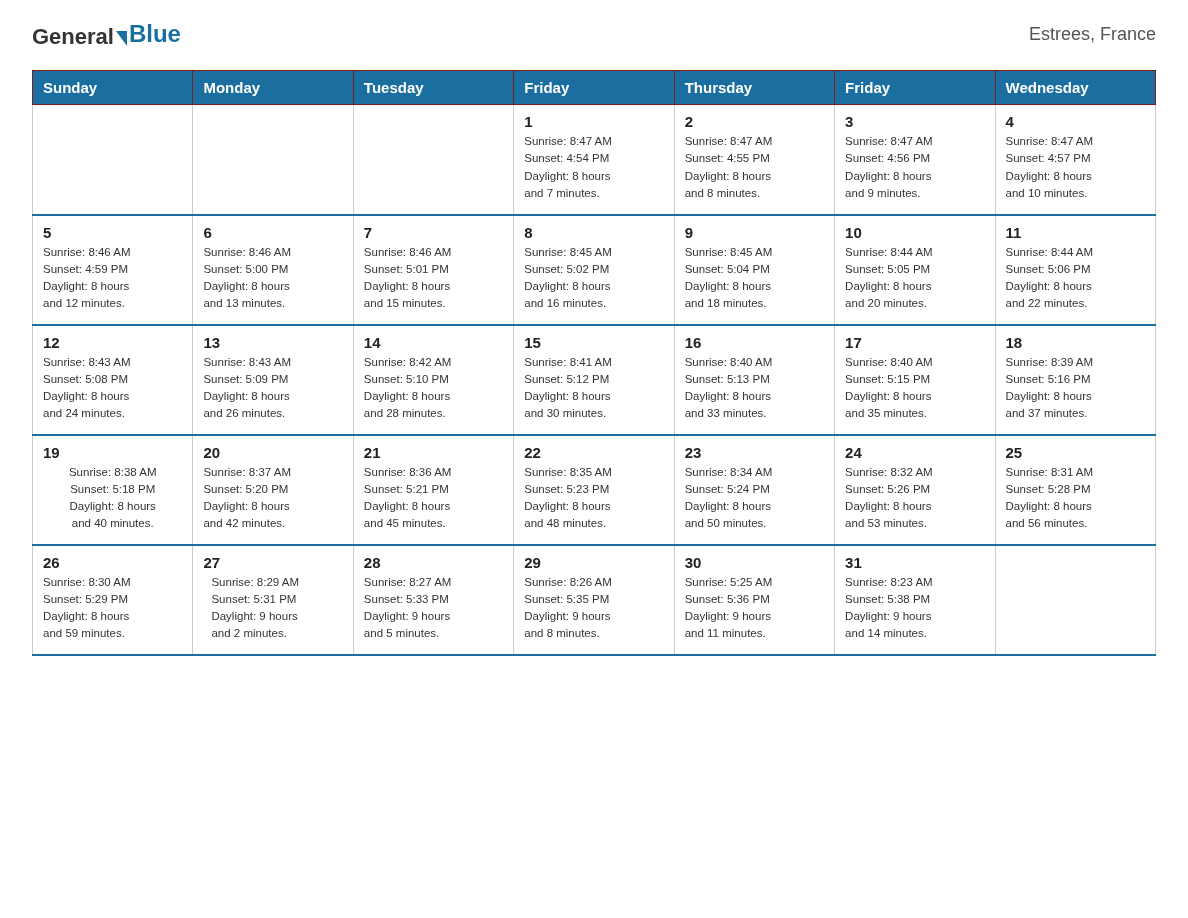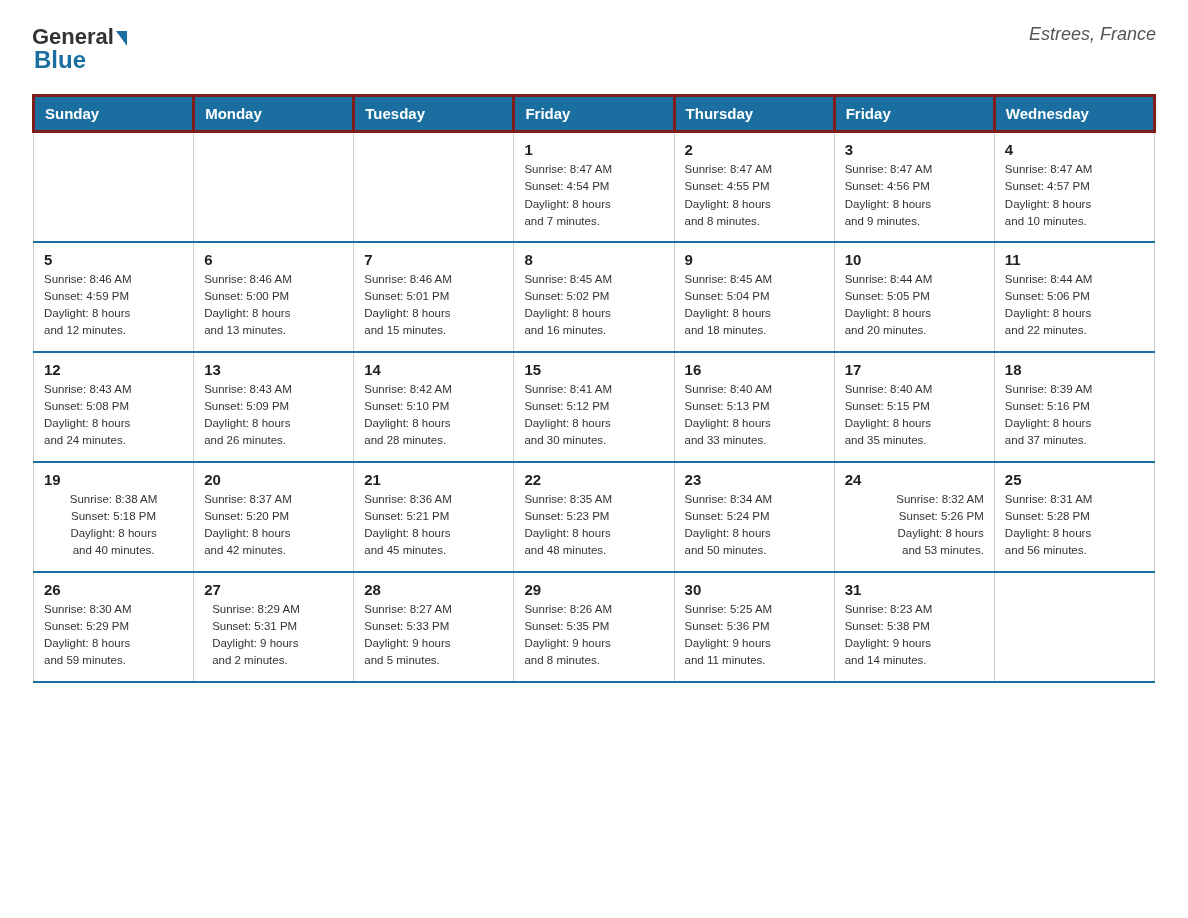--- a/index.html
+++ b/index.html
@@ -35,35 +35,34 @@
       text-align: right;
     }
     .month-title {
       font-size: 42px;
       font-weight: normal;
       color: #333;
     }
     .location {
       font-size: 18px;
       color: #555;
-      font-style: italic;
     }
     table {
       width: 100%;
       border-collapse: collapse;
       table-layout: fixed;
     }
     thead tr th {
       background-color: #1a6fa0;
       color: #fff;
       font-size: 15px;
       font-weight: bold;
       padding: 8px 10px;
       text-align: left;
-      border: 3px solid #7f1d1d;
+      border: 1px solid #7f1d1d;
       margin-top: 32px;
     }
     tbody tr td {
       vertical-align: top;
       padding: 8px 10px;
       border: 1px solid #ccc;
       font-size: 12px;
       color: #333;
       min-height: 80px;
       height: 110px;
@@ -85,21 +84,21 @@
     }
     .empty-cell {
       background: #fff;
     }
   </style>
 </head>
 <body>
 
 <div class="header">
   <div class="logo">
-    <div style="display:flex; flex-direction:column; align-items:flex-start;">
+    <div style="display:flex; flex-direction:row; align-items:flex-start;">
       <div style="display:flex; align-items:center;">
         <span class="logo-text-general">General</span>
         <div style="display:flex; align-items:flex-start; margin-left:2px;">
           <div style="width:0; height:0; border-left:11px solid transparent; border-right:0px solid transparent; border-top:15px solid #1a6fa0; margin-top:2px;"></div>
         </div>
       </div>
       <span class="logo-text-blue" style="margin-top:-4px; margin-left:2px;">Blue</span>
     </div>
   </div>
   <div class="title-block">
@@ -286,21 +285,21 @@
         </td>
         <td>
           <span class="day-num">23</span>
           <div class="day-info" style="white-space: pre-line;">Sunrise: 8:34 AM
 Sunset: 5:24 PM
 Daylight: 8 hours
 and 50 minutes.</div>
         </td>
         <td>
           <span class="day-num">24</span>
-          <div class="day-info" style="white-space: pre-line; text-align: right;">Sunrise: 8:32 AM
+          <div class="day-info" style="white-space: pre-line;">Sunrise: 8:32 AM
 Sunset: 5:26 PM
 Daylight: 8 hours
 and 53 minutes.</div>
         </td>
         <td>
           <span class="day-num">25</span>
           <div class="day-info" style="white-space: pre-line;">Sunrise: 8:31 AM
 Sunset: 5:28 PM
 Daylight: 8 hours
 and 56 minutes.</div>

